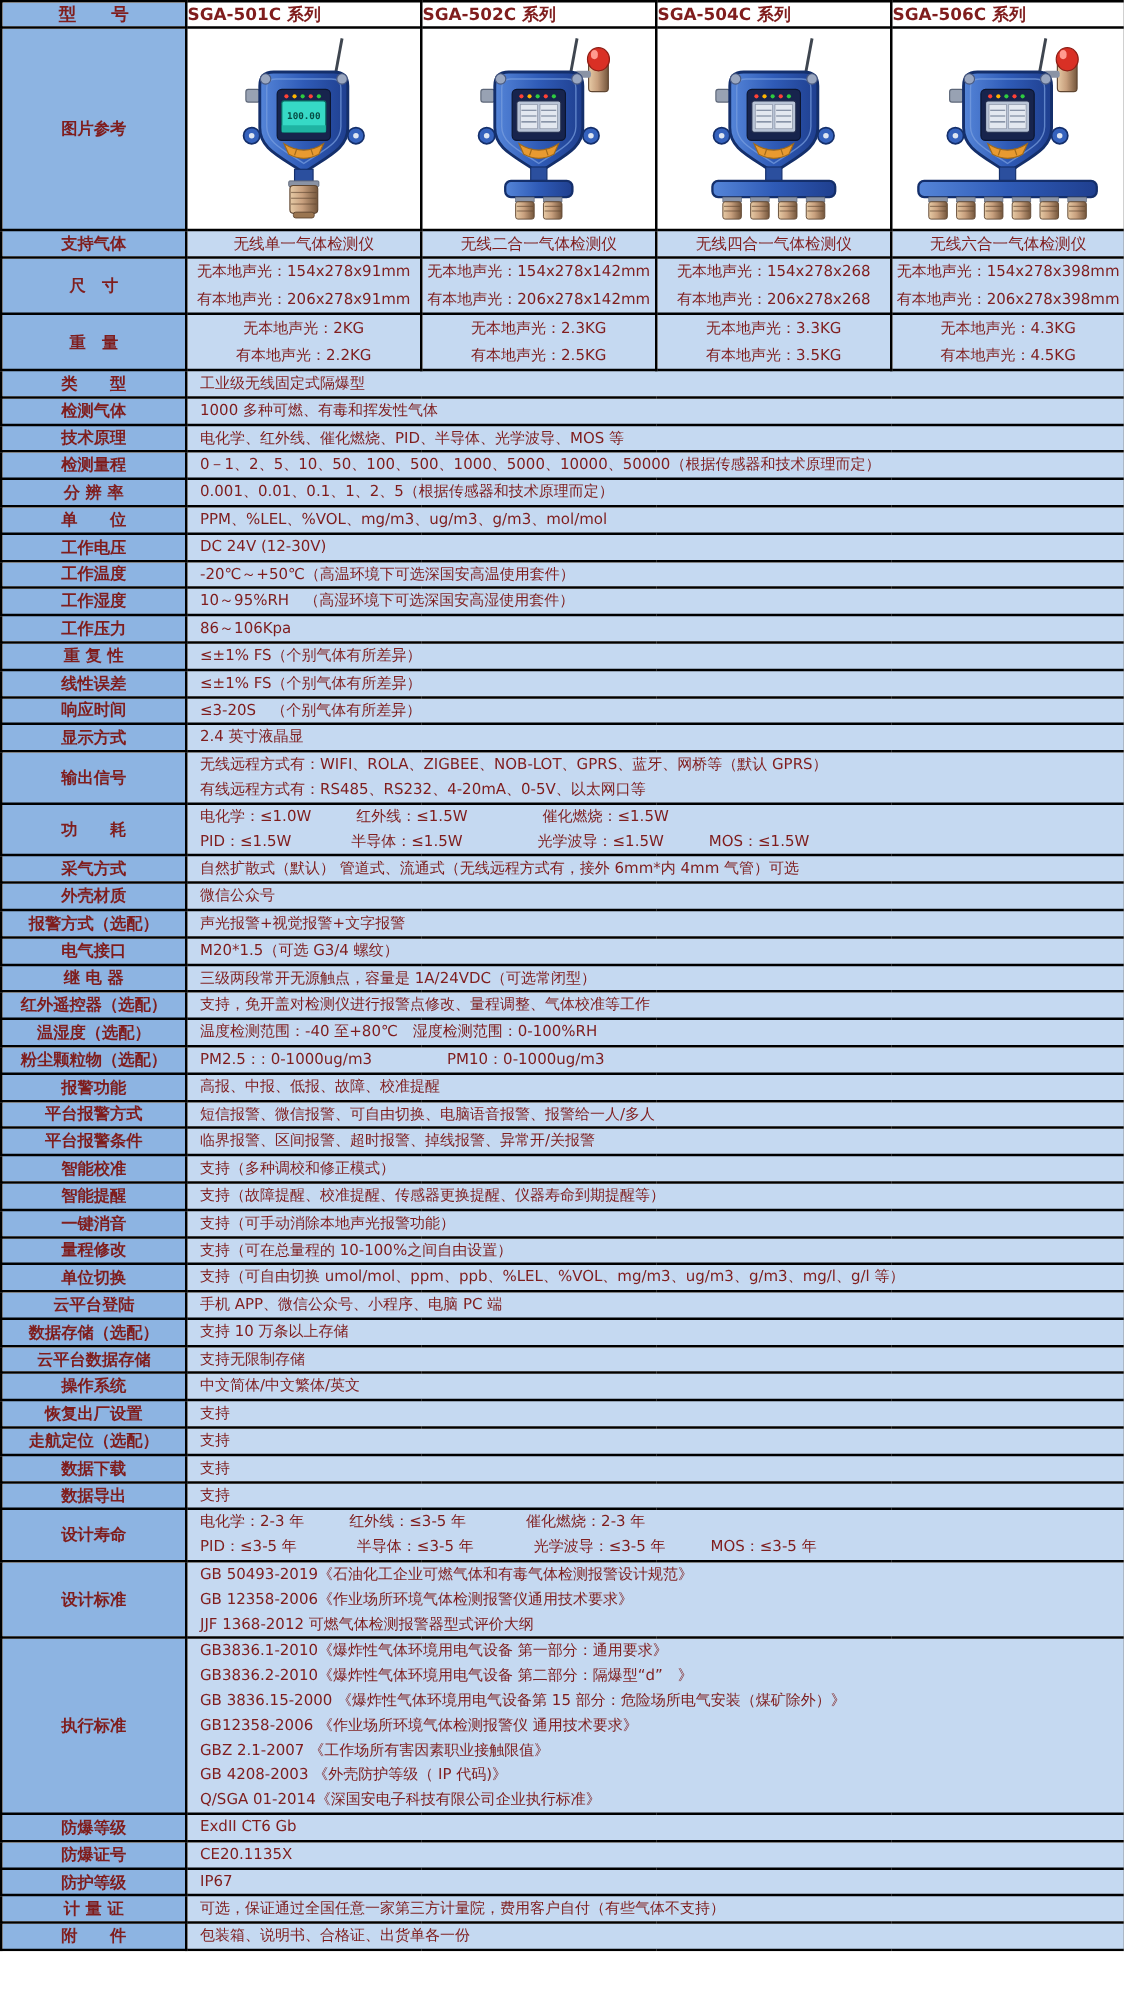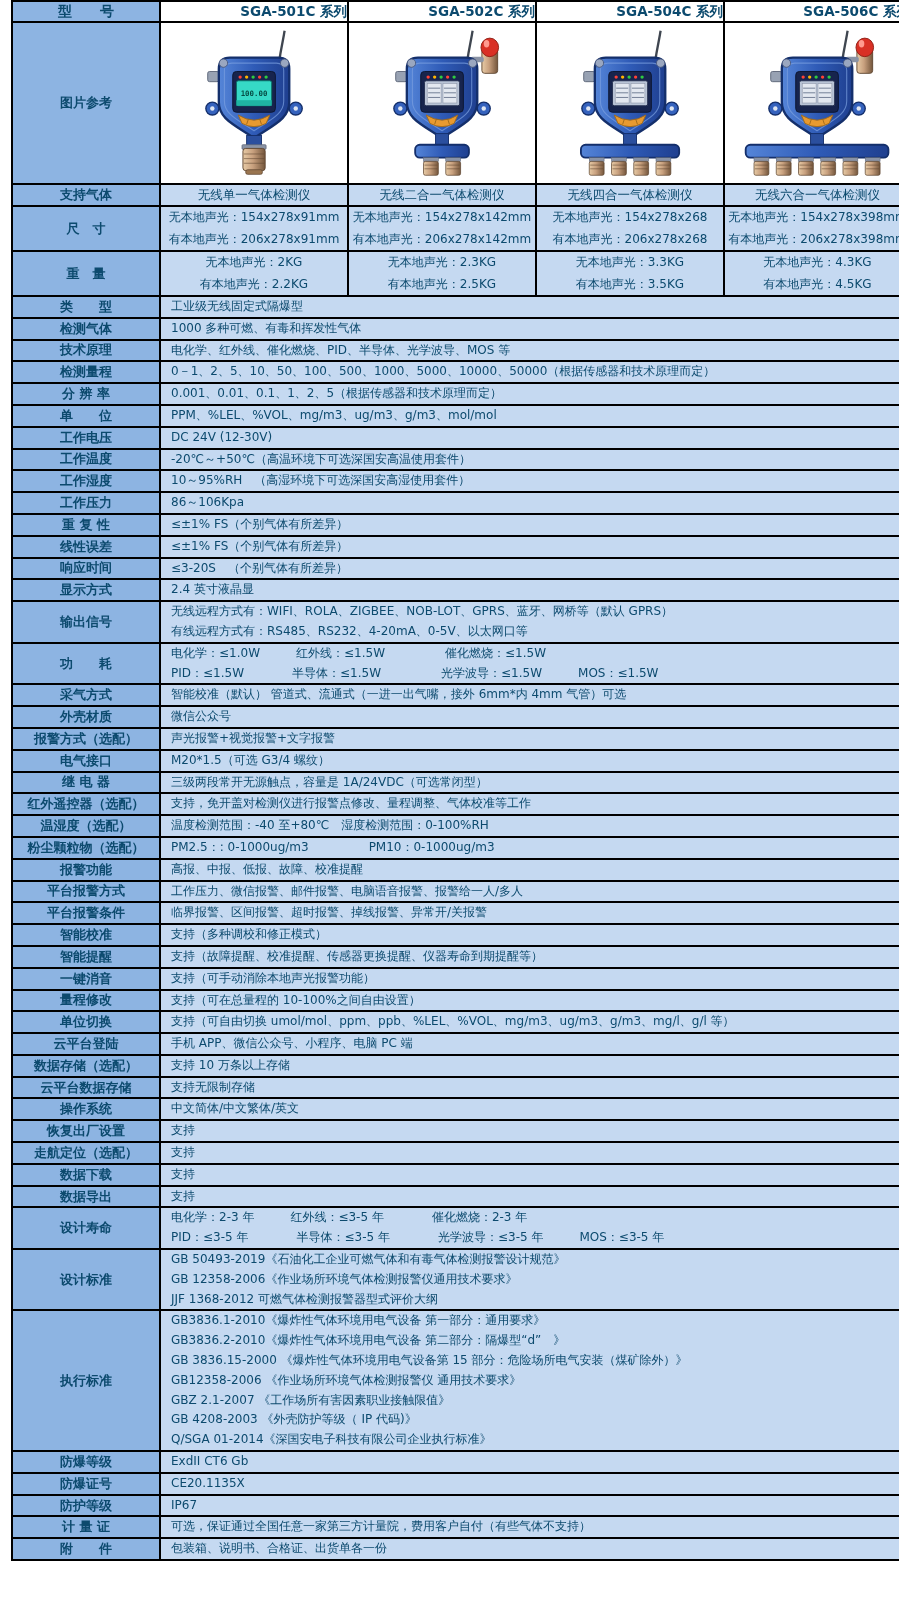--- a/index.html
+++ b/index.html
@@ -1,20 +1,20 @@
 <!DOCTYPE html>
 <html><head>
 <meta charset="utf-8">
 <style>
   html,body{margin:0;padding:0;background:#fff;}
-  .sheet{width:825px;font-family:"DejaVu Sans","Liberation Sans",sans-serif;color:#0c4a6e;padding-left:11px;}
+  .sheet{width:825px;font-family:"DejaVu Sans","Liberation Sans",sans-serif;color:#7f1d1d;}
   table{border-collapse:collapse;table-layout:fixed;width:899px;}
   th,td{border:2px solid #000;padding:0;overflow:hidden;vertical-align:middle;}
   .label-cell{background:#8DB4E2;font-weight:bold;font-size:13px;text-align:center;}
-  .series-cell{background:#FFFFFF;font-weight:bold;font-size:13.5px;text-align:right;height:19px;}
+  .series-cell{background:#FFFFFF;font-weight:bold;font-size:13.5px;text-align:left;height:19px;}
   .header-row .label-cell{font-size:14px;height:19px;}
   .value-cell{background:#C5D9F1;}
   .img-cell{background:#FFFFFF;height:160px;text-align:center;}
   .device-slot{display:flex;align-items:center;justify-content:center;height:160px;}
   .device-slot svg{height:152px;}
   .spec-line{line-height:19.8px;font-size:12px;padding-left:10px;white-space:nowrap;text-align:left;}
   .center-line{line-height:21.5px;font-size:12px;text-align:center;white-space:nowrap;}
   .gas-line{line-height:20px;font-size:12.5px;text-align:center;}
 </style>
 </head>
@@ -459,21 +459,21 @@
     <th class="label-cell">功　　耗</th>
     <td class="value-cell" colspan="4">
             <div class="spec-line">电化学：≤1.0W　　　红外线：≤1.5W　　　　　催化燃烧：≤1.5W</div>
             <div class="spec-line">PID：≤1.5W　　　　半导体：≤1.5W　　　　　光学波导：≤1.5W　　　MOS：≤1.5W</div>
           </td>
   </tr>
 
   <tr>
     <th class="label-cell">采气方式</th>
     <td class="value-cell" colspan="4">
-            <div class="spec-line">智能校准（默认） 管道式、流通式（一进一出气嘴，接外 6mm*内 4mm 气管）可选</div>
+            <div class="spec-line">自然扩散式（默认） 管道式、流通式（无线远程方式有，接外 6mm*内 4mm 气管）可选</div>
           </td>
   </tr>
 
   <tr>
     <th class="label-cell">外壳材质</th>
     <td class="value-cell" colspan="4">
             <div class="spec-line">微信公众号</div>
           </td>
   </tr>
 
@@ -522,21 +522,21 @@
   <tr>
     <th class="label-cell">报警功能</th>
     <td class="value-cell" colspan="4">
             <div class="spec-line">高报、中报、低报、故障、校准提醒</div>
           </td>
   </tr>
 
   <tr>
     <th class="label-cell">平台报警方式</th>
     <td class="value-cell" colspan="4">
-            <div class="spec-line">工作压力、微信报警、邮件报警、电脑语音报警、报警给一人/多人</div>
+            <div class="spec-line">短信报警、微信报警、可自由切换、电脑语音报警、报警给一人/多人</div>
           </td>
   </tr>
 
   <tr>
     <th class="label-cell">平台报警条件</th>
     <td class="value-cell" colspan="4">
             <div class="spec-line">临界报警、区间报警、超时报警、掉线报警、异常开/关报警</div>
           </td>
   </tr>
 

